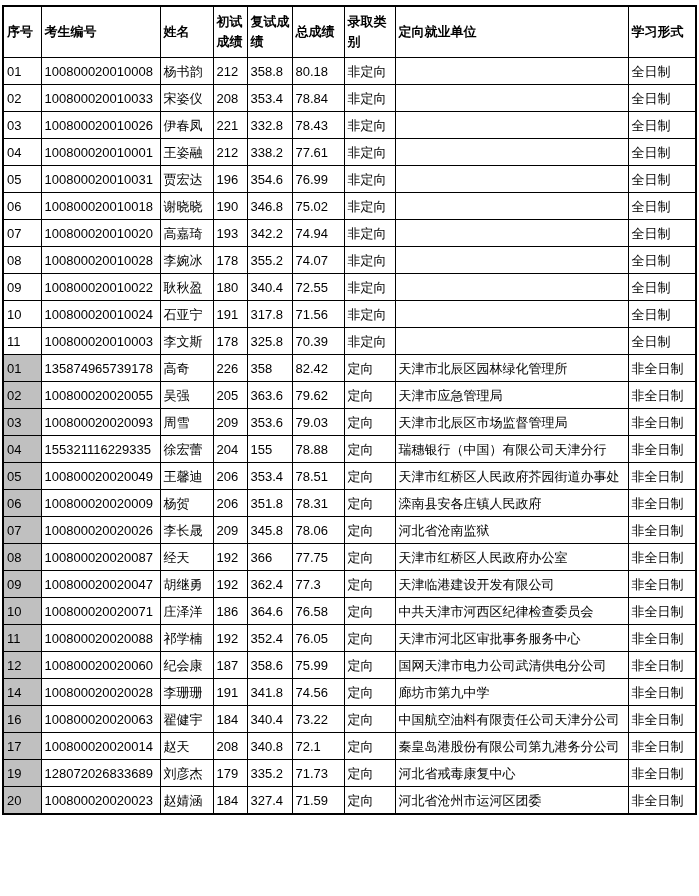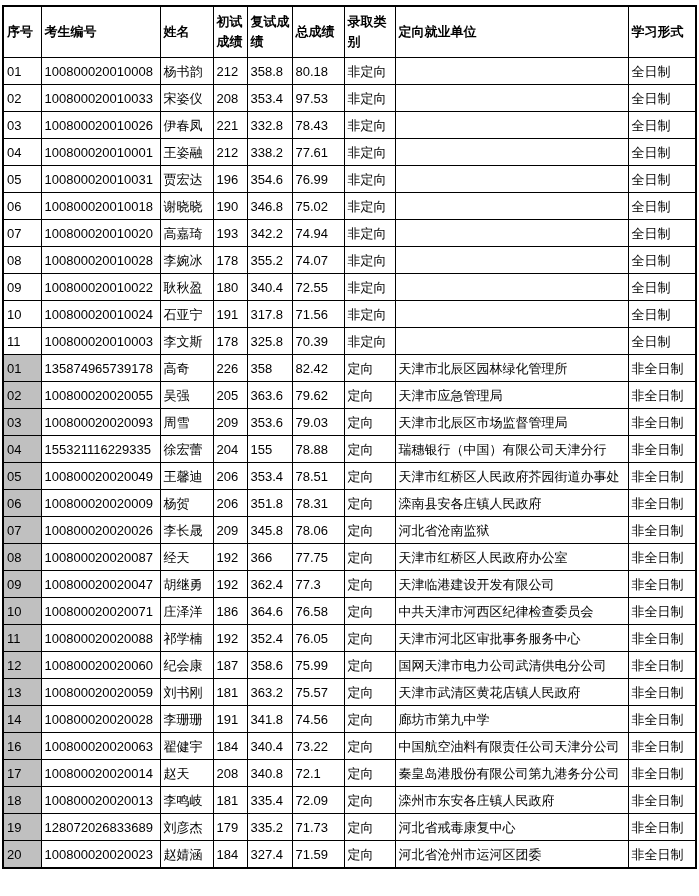--- a/index.html
+++ b/index.html
@@ -77,21 +77,21 @@
         <td>非定向</td>
         <td></td>
         <td>全日制</td>
       </tr>
       <tr>
         <td>02</td>
         <td>100800020010033</td>
         <td>宋姿仪</td>
         <td>208</td>
         <td>353.4</td>
-        <td>97.53</td>
+        <td>78.84</td>
         <td>非定向</td>
         <td></td>
         <td>全日制</td>
       </tr>
       <tr>
         <td>03</td>
         <td>100800020010026</td>
         <td>伊春凤</td>
         <td>221</td>
         <td>332.8</td>
@@ -314,31 +314,20 @@
         <td>100800020020060</td>
         <td>纪会康</td>
         <td>187</td>
         <td>358.6</td>
         <td>75.99</td>
         <td>定向</td>
         <td>国网天津市电力公司武清供电分公司</td>
         <td>非全日制</td>
       </tr>
       <tr>
-        <td class="shaded">13</td>
-        <td>100800020020059</td>
-        <td>刘书刚</td>
-        <td>181</td>
-        <td>363.2</td>
-        <td>75.57</td>
-        <td>定向</td>
-        <td>天津市武清区黄花店镇人民政府</td>
-        <td>非全日制</td>
-      </tr>
-      <tr>
         <td class="shaded">14</td>
         <td>100800020020028</td>
         <td>李珊珊</td>
         <td>191</td>
         <td>341.8</td>
         <td>74.56</td>
         <td>定向</td>
         <td>廊坊市第九中学</td>
         <td>非全日制</td>
       </tr>
@@ -358,31 +347,20 @@
         <td>100800020020014</td>
         <td>赵天</td>
         <td>208</td>
         <td>340.8</td>
         <td>72.1</td>
         <td>定向</td>
         <td>秦皇岛港股份有限公司第九港务分公司</td>
         <td>非全日制</td>
       </tr>
       <tr>
-        <td class="shaded">18</td>
-        <td>100800020020013</td>
-        <td>李鸣岐</td>
-        <td>181</td>
-        <td>335.4</td>
-        <td>72.09</td>
-        <td>定向</td>
-        <td>滦州市东安各庄镇人民政府</td>
-        <td>非全日制</td>
-      </tr>
-      <tr>
         <td class="shaded">19</td>
         <td>128072026833689</td>
         <td>刘彦杰</td>
         <td>179</td>
         <td>335.2</td>
         <td>71.73</td>
         <td>定向</td>
         <td>河北省戒毒康复中心</td>
         <td>非全日制</td>
       </tr>

